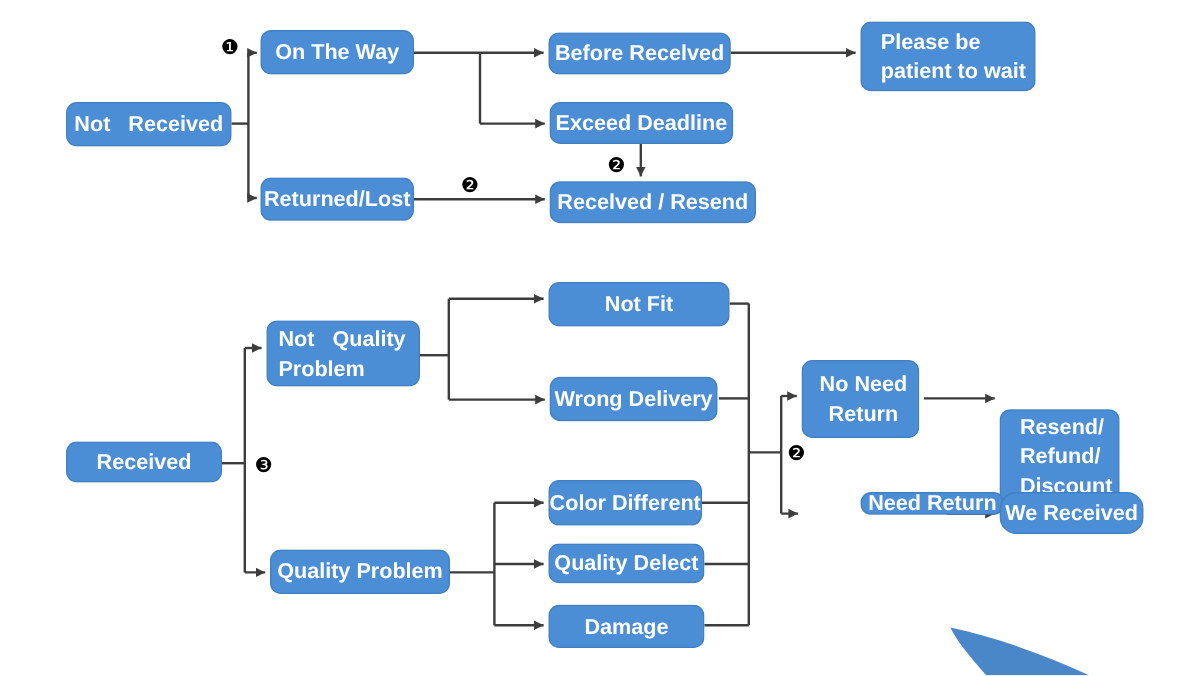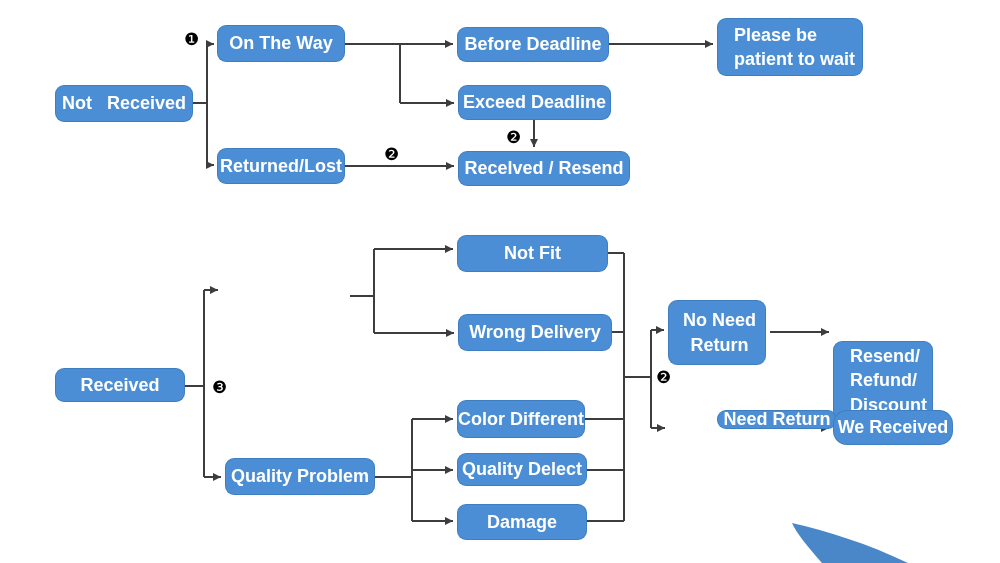--- a/index.html
+++ b/index.html
@@ -37,21 +37,21 @@
   #n-on-the-way     {left:217px; top:25px;  width:128px; height:37px;}
   #n-returned-lost  {left:217px; top:148px; width:128px; height:36px;}
   #n-before-deadline{left:457px; top:27px;  width:152px; height:35px;}
   #n-exceed-deadline{left:458px; top:85px;  width:153px; height:35px;}
   #n-received-resend{left:458px; top:151px; width:172px; height:35px;}
   #n-please-wait    {left:717px; top:18px;  width:146px; height:58px; padding-left:16px;}
   #n-received       {left:55px;  top:368px; width:130px; height:34px;}
   #n-not-quality    {left:222px; top:267px; width:128px; height:55px; padding-left:9px;}
   #n-quality-problem{left:225px; top:458px; width:150px; height:37px;}
   #n-not-fit        {left:457px; top:235px; width:151px; height:37px;}
-  #n-wrong-delivery {left:458px; top:314px; width:154px; height:37px;}
+  #n-wrong-delivery {left:458px; top:314px; width:140px; height:37px;}
   #n-color-different{left:457px; top:400px; width:128px; height:38px;}
   #n-quality-delect {left:457px; top:453px; width:130px; height:33px;}
   #n-damage         {left:457px; top:504px; width:130px; height:36px;}
   #n-no-need-return {left:668px; top:300px; width:98px; height:65px; padding-left:14px;text-align:center;}
   #n-need-return    {left:669px; top:410px; width:120px; height:19px;margin-left:48px;}
   #n-resend-refund  {left:833px; top:293px; width:100px; height:79px; padding-left:16px;margin-top:48px;}
   #n-we-received    {left:833px; top:410px; width:120px; height:35px;border-radius:14px;}
   
   #m-1 {left:184px; top:31px;}
   #m-2a{left:384px; top:146px;}
@@ -112,27 +112,29 @@
       <path d="M886,372 V410"></path>
       <path d="M789,428 H829" marker-end="url(#ah)"></path>
     </g>
 
     <path d="M792,523 C828,531 868,544 908,563 L822,563 C808,547 797,534 792,523 Z" fill="#4a87c9" stroke="none"></path>
   </svg>
 
   <div class="node" id="n-not-received">Not   Received</div>
   <div class="node" id="n-on-the-way">On The Way</div>
   <div class="node" id="n-returned-lost">Returned/Lost</div>
-  <div class="node" id="n-before-deadline">Before Deadline</div>
+  <div class="node" id="n-before-deadline">Before Recelved</div>
   <div class="node" id="n-exceed-deadline">Exceed Deadline</div>
   <div class="node" id="n-received-resend">Recelved / Resend</div>
   <div class="node align-left" id="n-please-wait">Please be
 patient to wait</div>
 
   <div class="node" id="n-received">Received</div>
+  <div class="node align-left" id="n-not-quality">Not   Quality
+Problem</div>
   <div class="node" id="n-quality-problem">Quality Problem</div>
   <div class="node" id="n-not-fit">Not Fit</div>
   <div class="node" id="n-wrong-delivery">Wrong Delivery</div>
   <div class="node" id="n-color-different">Color Different</div>
   <div class="node" id="n-damage">Damage</div>
   <div class="node" id="n-quality-delect">Quality Delect</div>
   <div class="node align-left" id="n-no-need-return">No Need
 Return</div>
   <div class="node" id="n-need-return">Need Return</div>
   <div class="node align-left" id="n-resend-refund">Resend/

